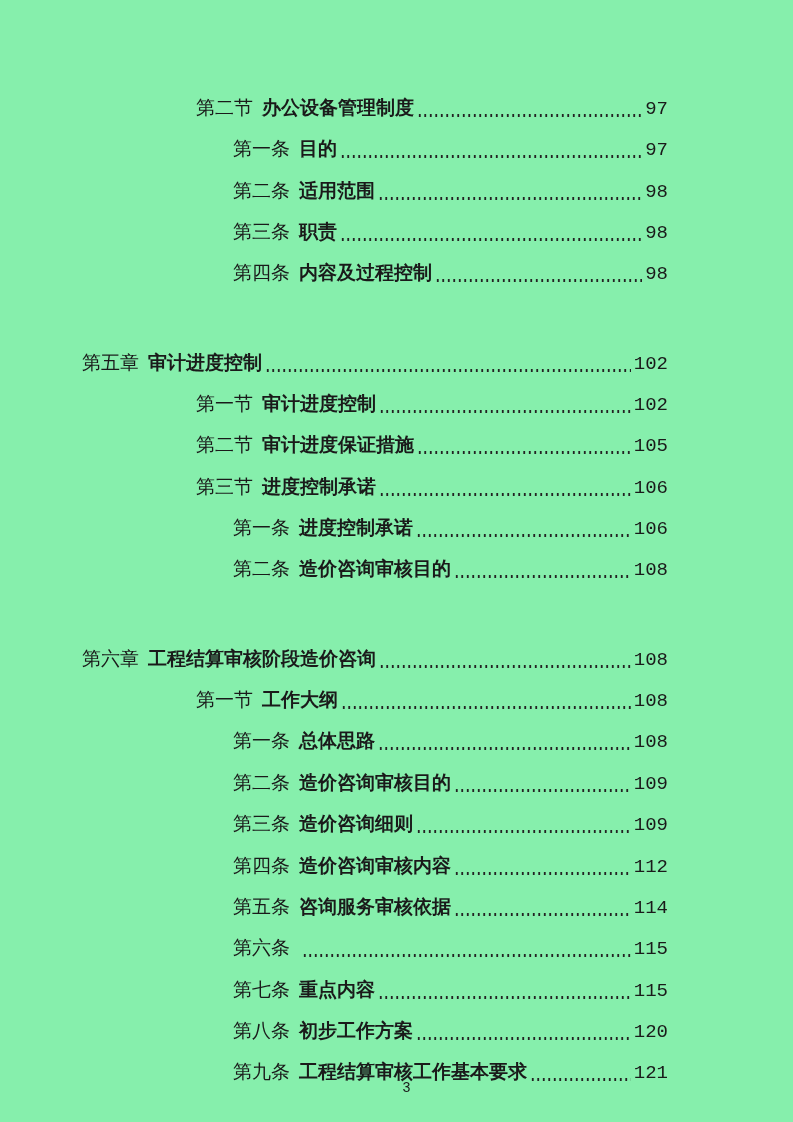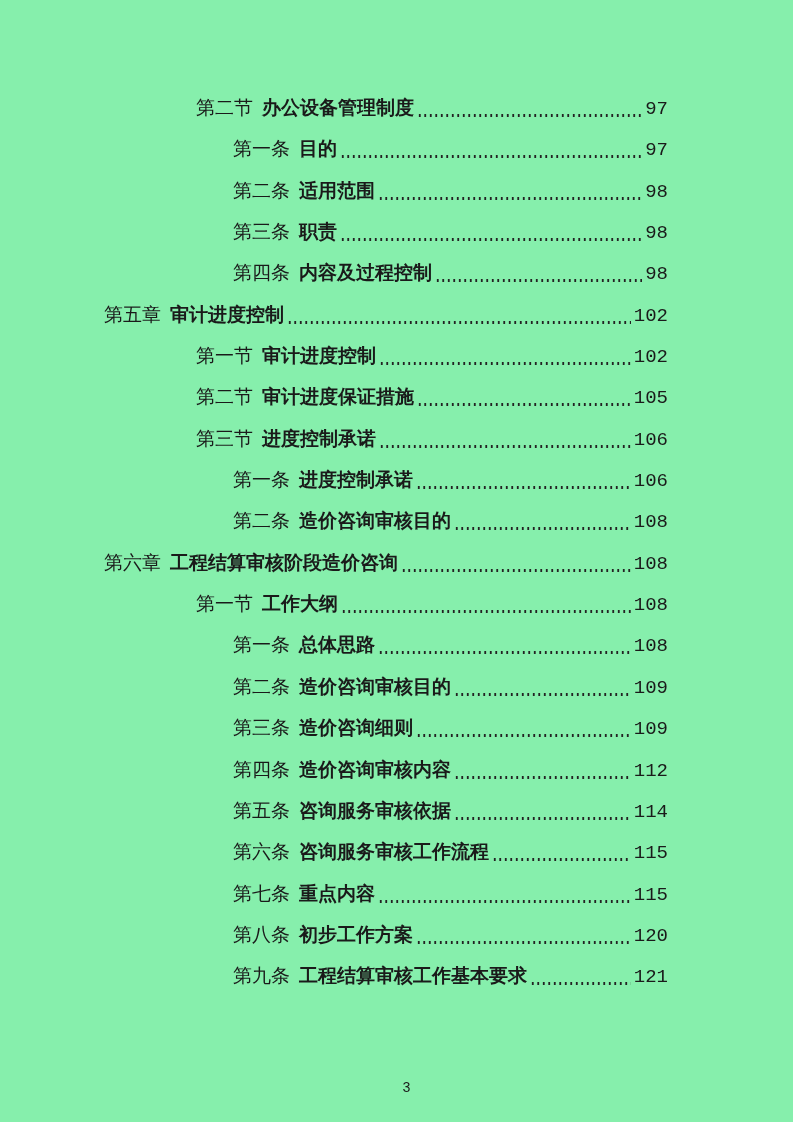--- a/index.html
+++ b/index.html
@@ -23,21 +23,21 @@
     right: 125px;
   }
   .toc-row {
     display: flex;
     align-items: flex-start;
     height: 41.35px;
     font-size: 19px;
     line-height: 21px;
     cursor: pointer;
   }
-  .level-chapter { padding-left: 104px; }
+  .level-chapter { padding-left: 82px; margin-top: 48px; }
   .level-section { padding-left: 196px; }
   .level-article { padding-left: 233px; }
   .prefix {
     white-space: pre;
     margin-right: 9px;
     font-weight: 400;
   }
   .title {
     white-space: pre;
     font-weight: 700;
@@ -199,21 +199,20 @@
 
       <div class="toc-row level-article">
         <span class="prefix">第五条</span>
         <span class="title">咨询服务审核依据</span>
         <span class="leader"></span>
         <span class="pagenum">114</span>
       </div>
 
       <div class="toc-row level-article">
         <span class="prefix">第六条</span>
-        <span class="title">咨询服务审核工作流程</span>
         <span class="leader"></span>
         <span class="pagenum">115</span>
       </div>
 
       <div class="toc-row level-article">
         <span class="prefix">第七条</span>
         <span class="title">重点内容</span>
         <span class="leader"></span>
         <span class="pagenum">115</span>
       </div>

